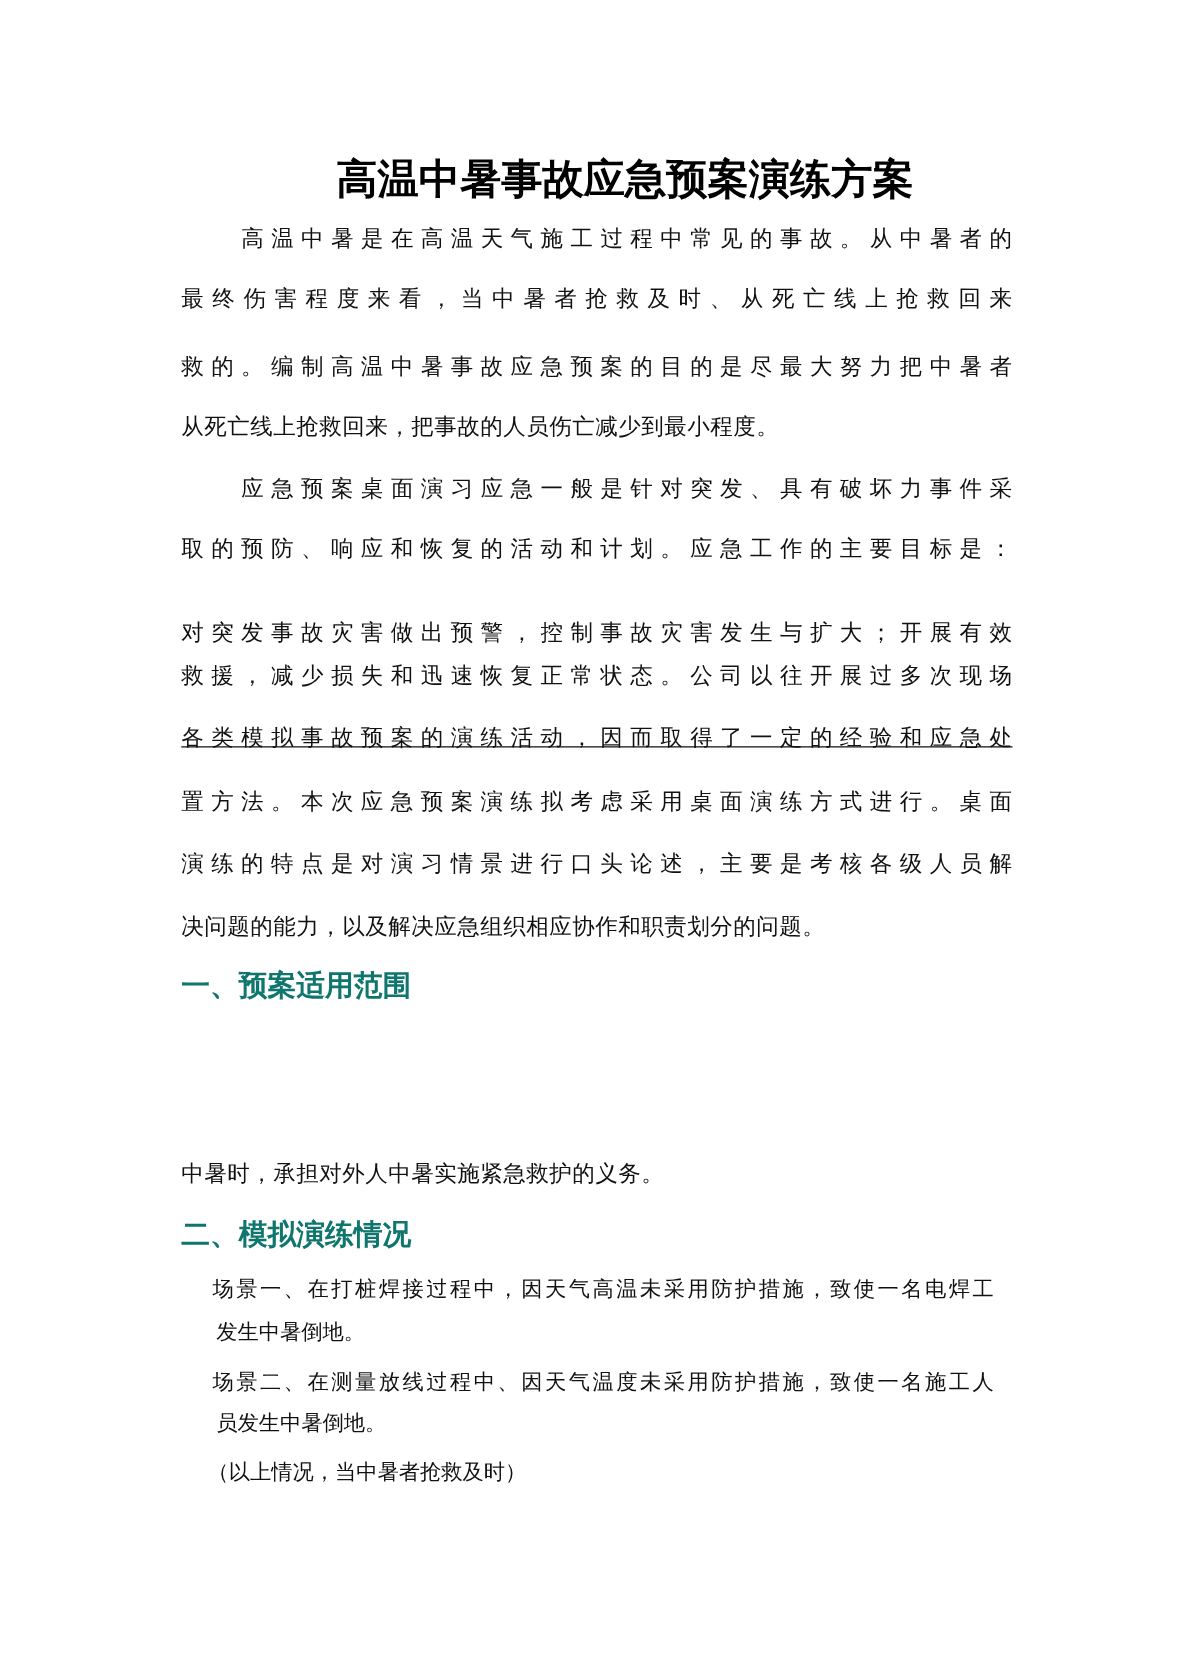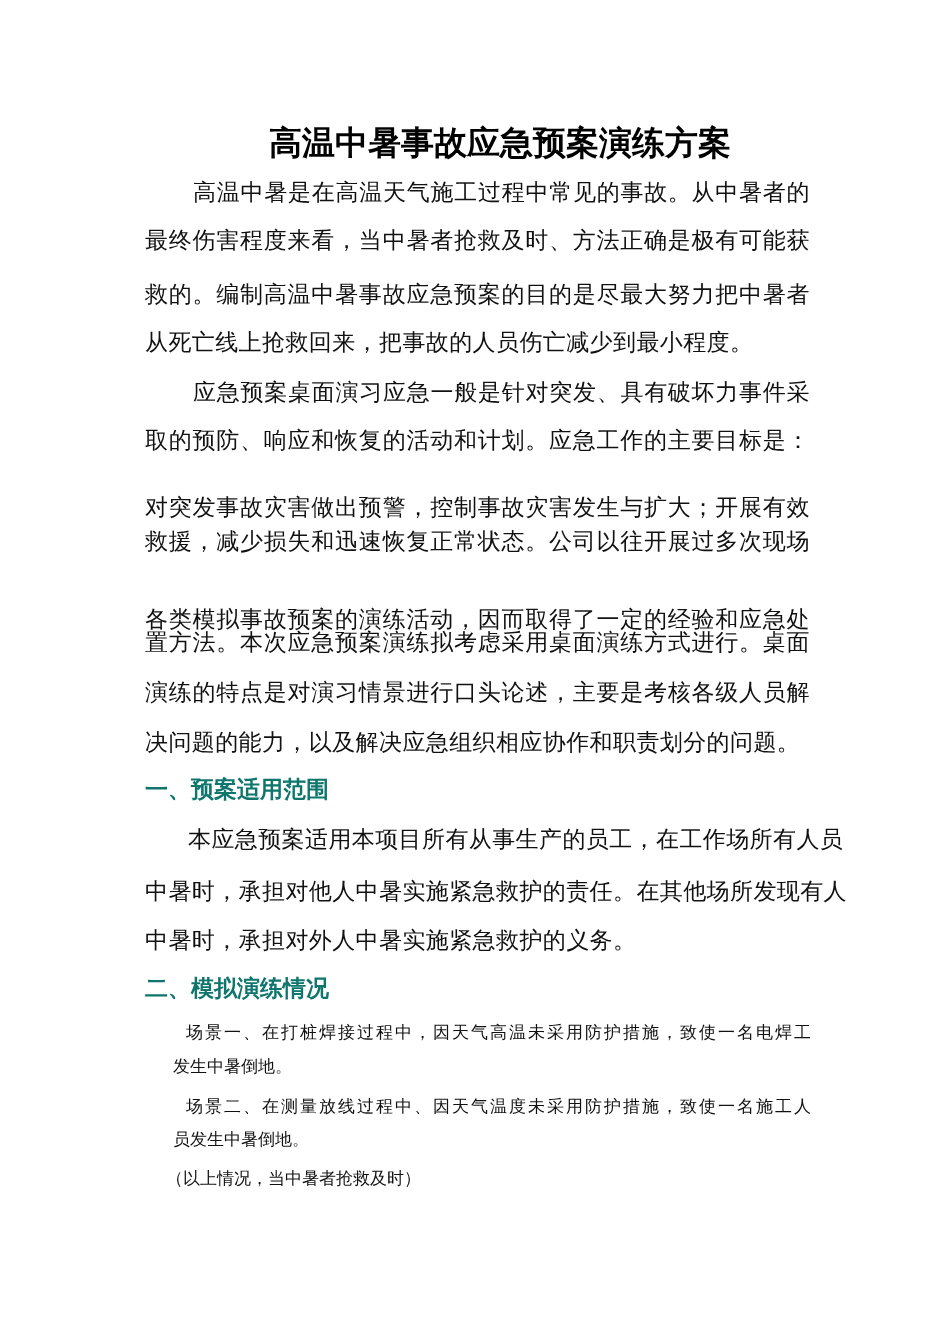--- a/index.html
+++ b/index.html
@@ -3,56 +3,54 @@
 <meta charset="utf-8">
 <style>
   html, body { margin: 0; padding: 0; background: #ffffff; }
   body { width: 950px; height: 1344px; position: relative; overflow: hidden;
          font-family: "DejaVu Serif", "Liberation Serif", serif; color: #111; }
   .page { position: absolute; left: 0; top: 0; width: 798px; height: 1344px; }
   .title { position: absolute; left: 0; width: 1000px; top: 118px; text-align: center;
            font-family: "DejaVu Sans", "Liberation Sans", sans-serif; font-weight: bold;
            font-size: 33px; letter-spacing: 0px; line-height: 50px; color: #000; }
   .line { position: absolute; left: 145px; width: 665px; white-space: nowrap;
-          font-size: 23px; line-height: 30px; letter-spacing: 0.4px; text-align: justify;
+          font-size: 18px; line-height: 30px; letter-spacing: 0.4px; text-align: justify;
           text-align-last: justify; }
   .line.last { text-align-last: left; }
   .line.indent { left: 193px; width: 617px; }
   .heading { position: absolute; left: 145px; font-family: "DejaVu Sans", "Liberation Sans", sans-serif;
              font-weight: bold; font-size: 23px; line-height: 30px; color: #0f766e; }
   .small { position: absolute; left: 145px; width: 662px; white-space: nowrap;
            font-size: 17px; line-height: 24px; text-align: justify; text-align-last: justify; }
-  .small.indent { left: 186px; width: 625px; }
+  .small.indent { left: 170px; width: 625px; }
   .small.last { text-align-last: left; margin-left: 28px; }
   .small.paren { left: 166px; text-align-last: left; width: auto; }
 </style>
 </head>
 <body>
 
 <div class="page">
 
   <div class="title" style="left:0;width:1000px;">高温中暑事故应急预案演练方案</div>
 
   <div class="line indent" style="top:177px;">高温中暑是在高温天气施工过程中常见的事故。从中暑者的</div>
-  <div class="line" style="top:225px;">最终伤害程度来看，当中暑者抢救及时、方法正确是极有可能获</div>
+  <div class="line" style="top:225px;">最终伤害程度来看，当中暑者抢救及时、从死亡线上抢救回来</div>
   <div class="line" style="top:279px;">救的。编制高温中暑事故应急预案的目的是尽最大努力把中暑者</div>
   <div class="line last" style="top:327px;">从死亡线上抢救回来，把事故的人员伤亡减少到最小程度。</div>
 
   <div class="line indent" style="top:377px;">应急预案桌面演习应急一般是针对突发、具有破坏力事件采</div>
   <div class="line" style="top:425px;">取的预防、响应和恢复的活动和计划。应急工作的主要目标是：</div>
   <div class="line" style="top:492px;">对突发事故灾害做出预警，控制事故灾害发生与扩大；开展有效</div>
   <div class="line" style="top:526px;">救援，减少损失和迅速恢复正常状态。公司以往开展过多次现场</div>
-  <div class="line" style="top:604px;">各类模拟事故预案的演练活动，因而取得了一定的经验和应急处</div>
+  <div class="line" style="top:576px;text-decoration:underline;">各类模拟事故预案的演练活动，因而取得了一定的经验和应急处</div>
   <div class="line" style="top:627px;">置方法。本次应急预案演练拟考虑采用桌面演练方式进行。桌面</div>
   <div class="line last" style="top:727px;">决问题的能力，以及解决应急组织相应协作和职责划分的问题。</div>
   <div class="line" style="top:677px;">演练的特点是对演习情景进行口头论述，主要是考核各级人员解</div>
 
   <div class="heading" style="top:774px;">一、预案适用范围</div>
-  <div class="line indent" style="top:824px;left:188px;width:622px;">本应急预案适用本项目所有从事生产的员工，在工作场所有人员</div>
-  <div class="line" style="top:876px;">中暑时，承担对他人中暑实施紧急救护的责任。在其他场所发现有人</div>
   <div class="line last" style="top:925px;">中暑时，承担对外人中暑实施紧急救护的义务。</div>
 
   <div class="heading" style="top:973px;">二、模拟演练情况</div>
   <div class="small indent" style="top:1020px;">场景一、在打桩焊接过程中，因天气高温未采用防护措施，致使一名电焊工</div>
   <div class="small last" style="top:1054px;">发生中暑倒地。</div>
   <div class="small indent" style="top:1094px;">场景二、在测量放线过程中、因天气温度未采用防护措施，致使一名施工人</div>
   <div class="small last" style="top:1127px;">员发生中暑倒地。</div>
   <div class="small paren" style="top:1166px;">（以上情况，当中暑者抢救及时）</div>
 
 </div>

